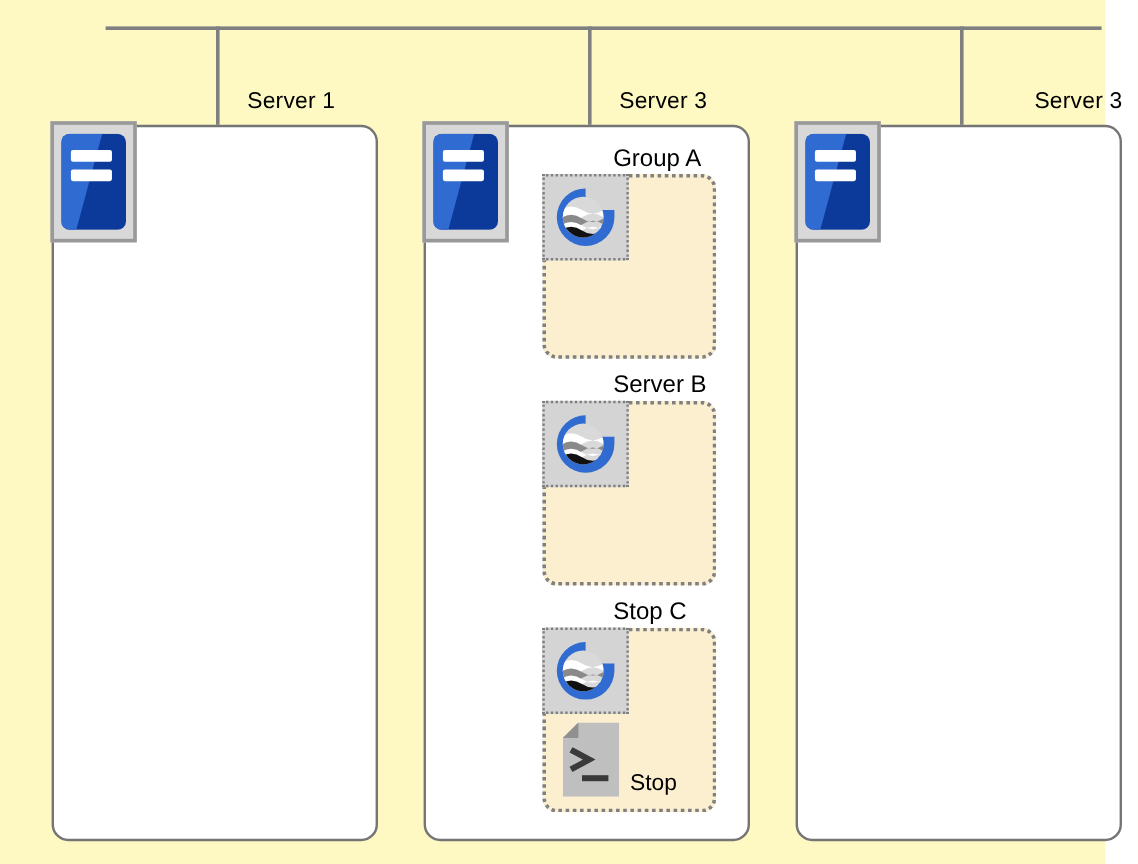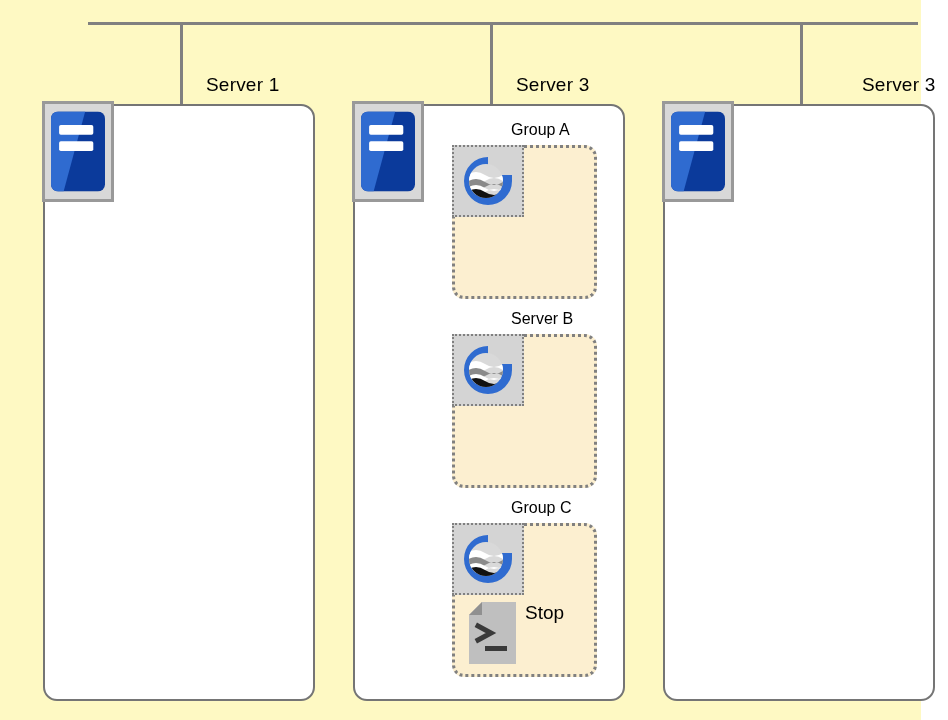--- a/index.html
+++ b/index.html
@@ -79,21 +79,21 @@
   }
   .si1 { left: 42px; }
   .si2 { left: 352px; }
   .si3 { left: 662px; }
   .server-icon svg { display: block; width: 100%; height: 100%; }
 
   
   .group-label {
     position: absolute;
     left: 511px;
-    font-size: 16px;
+    font-size: 20px;
     color: #000000;
     white-space: nowrap;
   }
   .glbl-a { top: 121px; }
   .glbl-b { top: 310px; }
   .glbl-c { top: 499px; }
 
   
   .group-box {
     position: absolute;
@@ -123,21 +123,21 @@
   .gf-b { top: 334px; }
   .gf-c { top: 523px; }
   .gf-icon svg { display: block; width: 100%; height: 100%; }
 
   
   .stop-node {
     position: absolute;
     left: 469px;
     top: 602px;
     display: flex;
-    align-items: flex-start;
+    align-items: flex-end;
     gap: 9px;
   }
   .script-icon {
     width: 47px;
     height: 62px;
   }
   .script-icon svg { display: block; width: 100%; height: 100%; }
   .stop-label {
     font-size: 19px;
     color: #000000;
@@ -161,21 +161,21 @@
   <div class="server-box sv1"></div>
   <div class="server-box sv2"></div>
   <div class="server-box sv3"></div>
 
   <div class="group-box gb-a"></div>
   <div class="group-box gb-b"></div>
   <div class="group-box gb-c"></div>
 
   <div class="group-label glbl-a">Group A</div>
   <div class="group-label glbl-b">Server B</div>
-  <div class="group-label glbl-c">Group C</div>
+  <div class="group-label glbl-c">Stop C</div>
 
   <div class="server-icon si1">
     <svg viewBox="0 0 60 89" xmlns="http://www.w3.org/2000/svg">
       <defs>
         <clipPath id="rc1">
             <rect x="0" y="0" width="60" height="89" rx="8" ry="8"></rect>
           </clipPath>
       </defs>
       <g clip-path="url(#rc1)">
         <rect x="0" y="0" width="60" height="89" fill="#0b3a9b"></rect>

